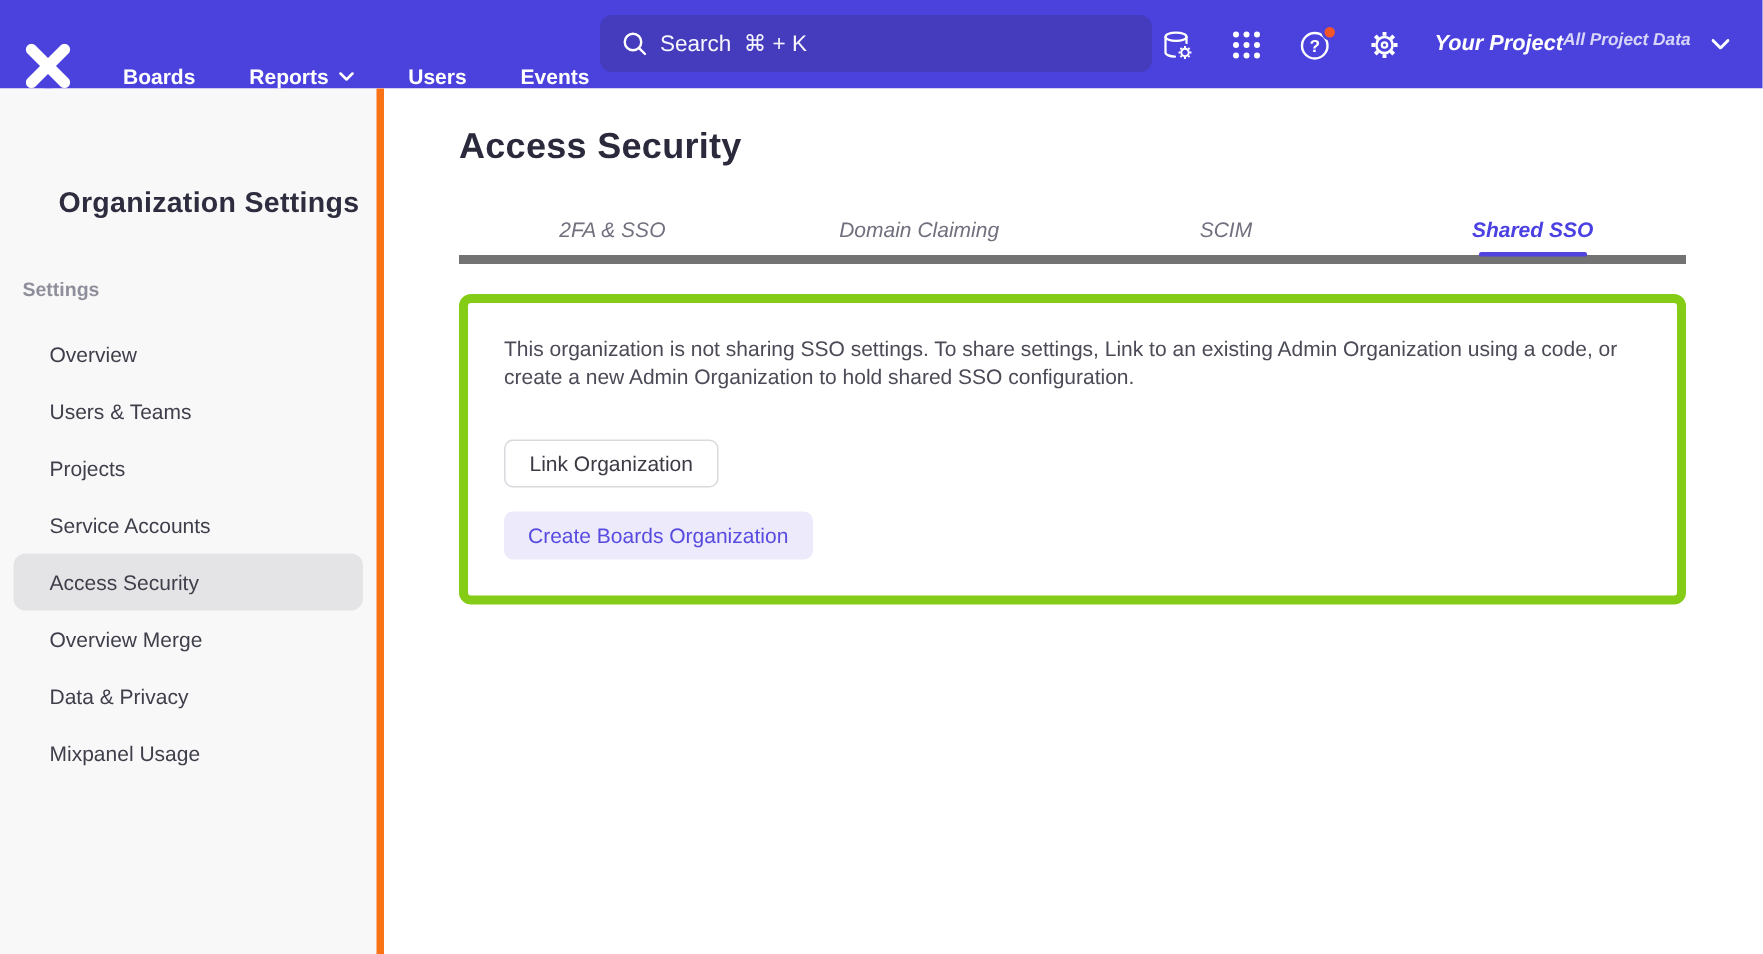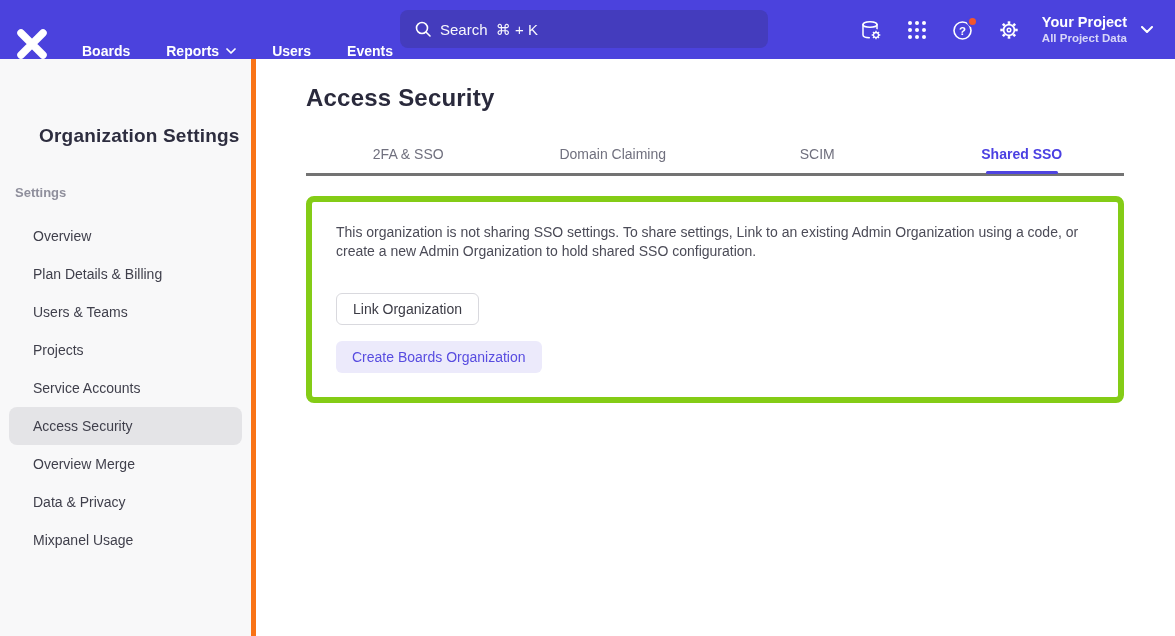--- a/index.html
+++ b/index.html
@@ -18,40 +18,40 @@
   .search-wrap input { background:transparent; border:none; outline:none; color:#ffffff;
                        font-size:15px; margin-left:8px; width:300px;
                        font-family:"Liberation Sans","DejaVu Sans",sans-serif; }
   .search-wrap input::placeholder { color:rgba(255,255,255,0.96); opacity:1; }
   .nav-right { position:absolute; right:16px; top:0; height:59px; display:flex; align-items:center; }
   .icon-btn { width:32px; height:32px; margin:0 7px; display:flex; align-items:center; justify-content:center;
               position:relative; cursor:pointer; }
   .badge-dot { position:absolute; top:2px; right:1px; width:11px; height:11px; border-radius:50%;
                background:#F4562A; border:2px solid #4B42DD; }
   .project-sel { display:flex; align-items:center; margin-left:10px; cursor:pointer; }
-  .project-text { display:flex; flex-direction:column; line-height:1.25; }
+  .project-text { display:flex; flex-direction:row; line-height:1.25;font-style:italic; }
   .project-name { color:#ffffff; font-size:14.5px; font-weight:700; }
   .project-scope { color:rgba(255,255,255,0.78); font-size:11.5px; font-weight:700; }
   .project-chevron { margin-left:14px; margin-right:6px; }
 
   
   .sidebar { position:absolute; top:59px; left:0; bottom:0; width:256px;
              background:#F8F8F9; border-right:5px solid #f97316; padding-top:66px; }
   .sidebar-title { font-size:19px; font-weight:700; color:#2D2D3F; padding-left:39px; letter-spacing:0.2px; }
   .sidebar-section { margin-top:38px; padding-left:15px; font-size:13px; font-weight:700; color:#8F8F9C; }
   .sidebar-items { margin-top:17px; }
   .side-item { height:38px; margin:0 9px; padding-left:24px; display:flex; align-items:center;
                font-size:14px; color:#3F3F4B; border-radius:8px; cursor:pointer; }
   .side-item.active { background:#E4E4E7; }
 
   
   .main { position:absolute; top:59px; left:256px; right:0; bottom:0; background:#ffffff;
           padding:25px 51px 0 50px; }
   .page-title { font-size:24px; font-weight:700; color:#2A2A3C; letter-spacing:0.2px; }
-  .tabs { margin-top:23px; display:flex; border-bottom:3px solid #737373; height:41px; }
+  .tabs { margin-top:23px; display:flex; border-bottom:6px solid #737373; height:41px;font-style:italic; }
   .tab { flex:1; display:flex; align-items:center; justify-content:center; position:relative;
          font-size:14px; color:#70707E; cursor:pointer; }
   .tab.active { color:#4B40E2; font-weight:700; }
   .tab-underline { position:absolute; bottom:-1px; left:50%; transform:translateX(-50%);
                    width:72px; height:3px; border-radius:2px; background:#4F44E0; }
   .card { margin-top:20px; border:6px solid #84cc16; border-radius:8px; background:#ffffff;
           padding:21px 24px 24px 24px; }
   .card-desc { font-size:14px; line-height:19px; color:#4B4B57; max-width:760px; }
   .btn { display:inline-block; height:32px; line-height:30px; padding:0 16px; border-radius:6px;
          font-size:14px; cursor:pointer; font-family:inherit; }
@@ -156,21 +156,20 @@
       </svg>
     </div>
   </div>
 </header>
 
 <aside class="sidebar">
   <div class="sidebar-title">Organization Settings</div>
   <div class="sidebar-section">Settings</div>
   <div class="sidebar-items">
     <div class="side-item">Overview</div>
-    <div class="side-item">Plan Details &amp; Billing</div>
     <div class="side-item">Users &amp; Teams</div>
     <div class="side-item">Projects</div>
     <div class="side-item">Service Accounts</div>
     <div class="side-item active">Access Security</div>
     <div class="side-item">Overview Merge</div>
     <div class="side-item">Data &amp; Privacy</div>
     <div class="side-item">Mixpanel Usage</div>
   </div>
 </aside>
 

